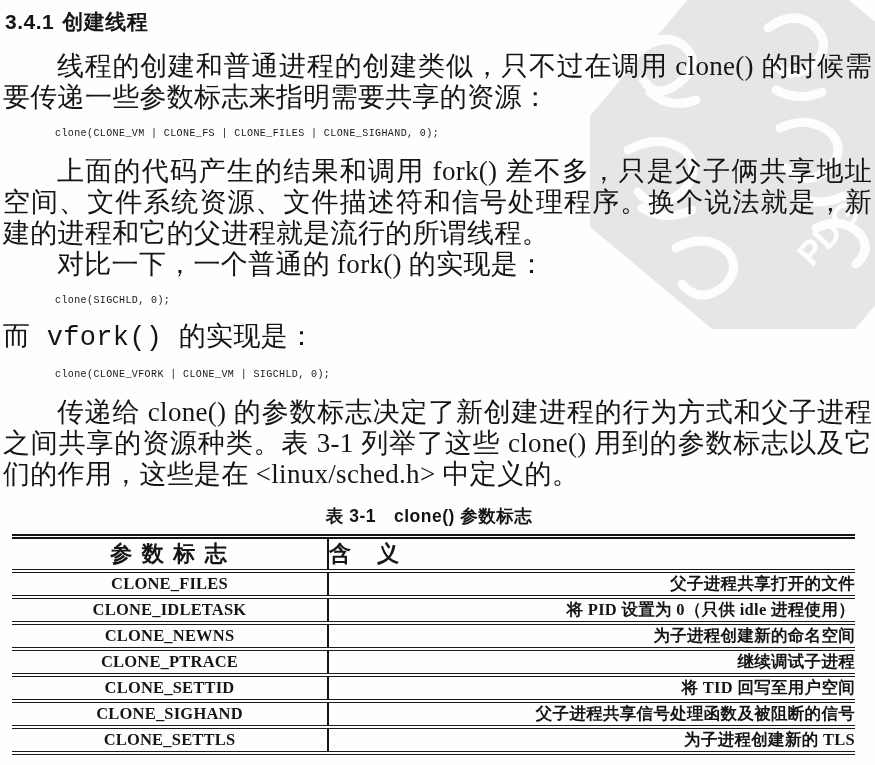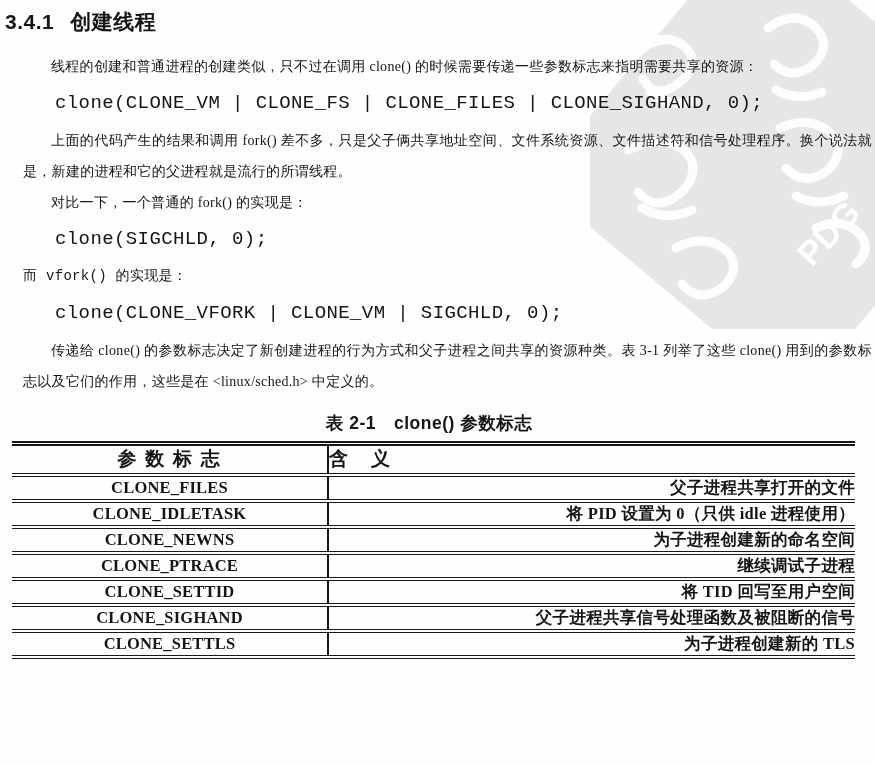--- a/index.html
+++ b/index.html
@@ -13,36 +13,35 @@
   }
   .content { position:relative; z-index:1; padding:0 3px; }
 
   .heading {
     margin:8px 0 0 2px;
     font-family:"Liberation Sans","DejaVu Sans",sans-serif;
     font-weight:bold;
     font-size:21px;
     letter-spacing:.5px;
   }
-  .heading .num { margin-right:16px;text-align:center; }
+  .heading .num { margin-right:8px;text-align:center; }
 
   p.body-par {
-    font-size:14px;
+    font-size:27px;
     line-height:31px;
     text-align:justify;
     letter-spacing:.3px;
-    margin-left:20px;
   }
   p.indent { text-indent:2em; }
   .mt-lg { margin-top:15px; }
   .mt-md { margin-top:12px;font-family:Liberation Mono, monospace; }
 
   pre.code {
     font-family:"Liberation Mono","DejaVu Sans Mono",monospace;
-    font-size:19px;
+    font-size:10px;
     font-weight:500;
     line-height:20px;
     margin:11px 0 12px 52px;
     letter-spacing:.4px;
     white-space:pre;
   }
 
   .table-caption {
     margin-top:14px;
     width:852px;
@@ -56,21 +55,21 @@
   table.flags {
     margin:6px 0 0 9px;
     width:843px;
     border-collapse:collapse;
     border-top:5px double #161616;
     background:transparent;
   }
   table.flags th {
     height:31px;
     border-bottom:4px double #161616;
-    font-size:19px;
+    font-size:22px;
     font-weight:bold;
     letter-spacing:2px;
     vertical-align:middle;
   }
   table.flags td {
     height:23px;
     border-bottom:4px double #1a1a1a;
     font-size:16.5px;
     font-weight:bold;
     vertical-align:middle;
@@ -135,21 +134,21 @@
   <p class="body-par indent">对比一下，一个普通的 fork() 的实现是：</p>
 
   <pre class="code">clone(SIGCHLD, 0);</pre>
 
   <p class="body-par mt-md">而 vfork() 的实现是：</p>
 
   <pre class="code">clone(CLONE_VFORK | CLONE_VM | SIGCHLD, 0);</pre>
 
   <p class="body-par indent">传递给 clone() 的参数标志决定了新创建进程的行为方式和父子进程之间共享的资源种类。表 3-1 列举了这些 clone() 用到的参数标志以及它们的作用，这些是在 &lt;linux/sched.h&gt; 中定义的。</p>
 
-  <div class="table-caption">表 2-1　clone() 参数标志</div>
+  <div class="table-caption">表 3-1　clone() 参数标志</div>
 
   <table class="flags">
     <colgroup>
         <col class="c-flag">
         <col class="c-meaning">
       </colgroup>
     <thead>
       <tr>
         <th class="cell-flag">参 数 标 志</th>
         <th class="cell-meaning">含　义</th>

